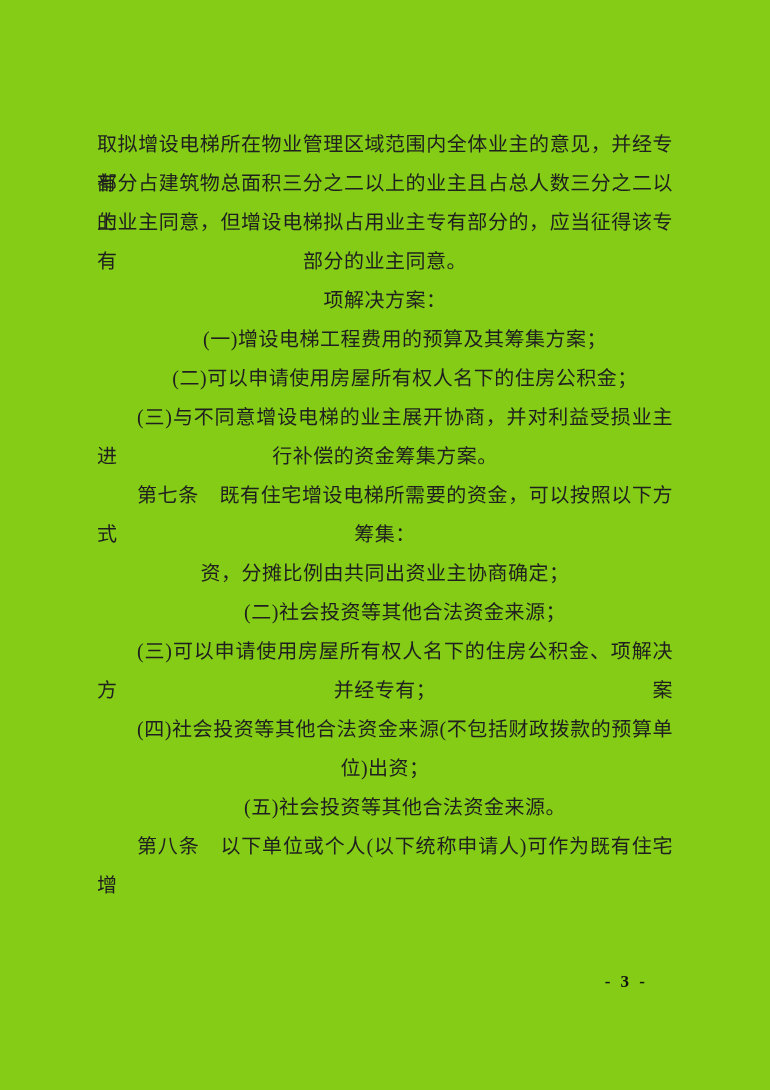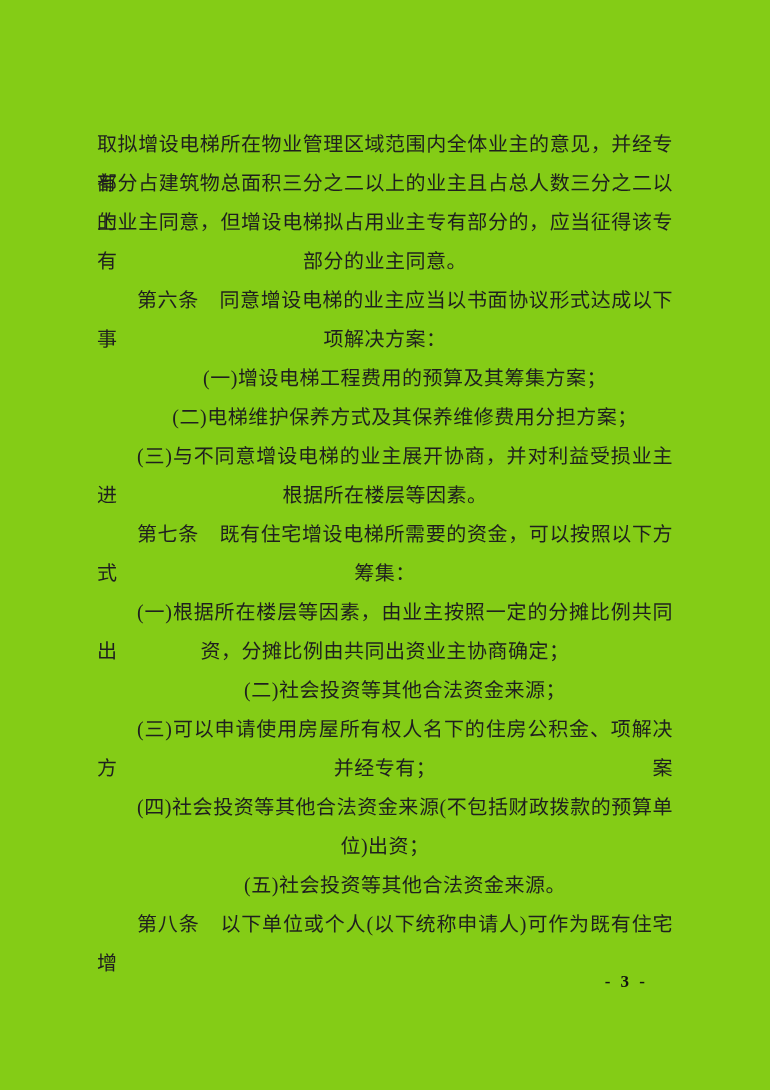--- a/index.html
+++ b/index.html
@@ -55,29 +55,27 @@
 </style>
 </head>
 <body>
 
 <div class="page">
   <div class="content">
     <div class="line full">取拟增设电梯所在物业管理区域范围内全体业主的意见，并经专有</div>
     <div class="line full">部分占建筑物总面积三分之二以上的业主且占总人数三分之二以上</div>
     <div class="line full">的业主同意，但增设电梯拟占用业主专有部分的，应当征得该专有</div>
     <div class="line">部分的业主同意。</div>
-    <div class="line full indent">第六条　同意增设电梯的业主应当以书面协议形式达成以下事</div>
     <div class="line">项解决方案：</div>
     <div class="line indent">(一)增设电梯工程费用的预算及其筹集方案；</div>
-    <div class="line indent">(二)电梯维护保养方式及其保养维修费用分担方案；</div>
+    <div class="line indent">(二)可以申请使用房屋所有权人名下的住房公积金；</div>
     <div class="line full indent">(三)与不同意增设电梯的业主展开协商，并对利益受损业主进</div>
-    <div class="line">根据所在楼层等因素。</div>
+    <div class="line">行补偿的资金筹集方案。</div>
     <div class="line full indent">第七条　既有住宅增设电梯所需要的资金，可以按照以下方式</div>
     <div class="line">筹集：</div>
-    <div class="line full indent">(一)根据所在楼层等因素，由业主按照一定的分摊比例共同出</div>
     <div class="line">资，分摊比例由共同出资业主协商确定；</div>
     <div class="line indent">(二)社会投资等其他合法资金来源；</div>
     <div class="line full indent">(三)可以申请使用房屋所有权人名下的住房公积金、项解决方案</div>
     <div class="line">并经专有；</div>
     <div class="line full indent">(四)社会投资等其他合法资金来源(不包括财政拨款的预算单</div>
     <div class="line">位)出资；</div>
     <div class="line indent">(五)社会投资等其他合法资金来源。</div>
     <div class="line full indent">第八条　以下单位或个人(以下统称申请人)可作为既有住宅增</div>
   </div>
 

